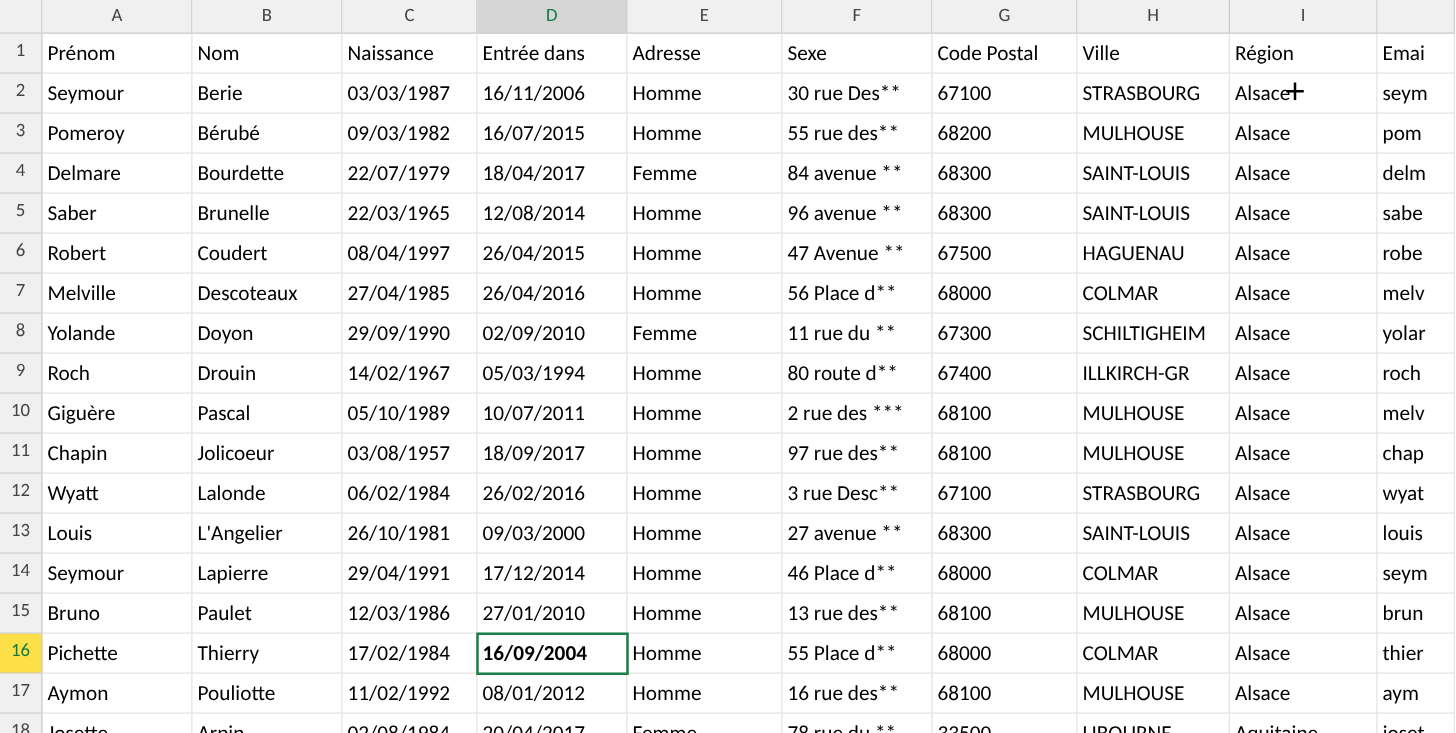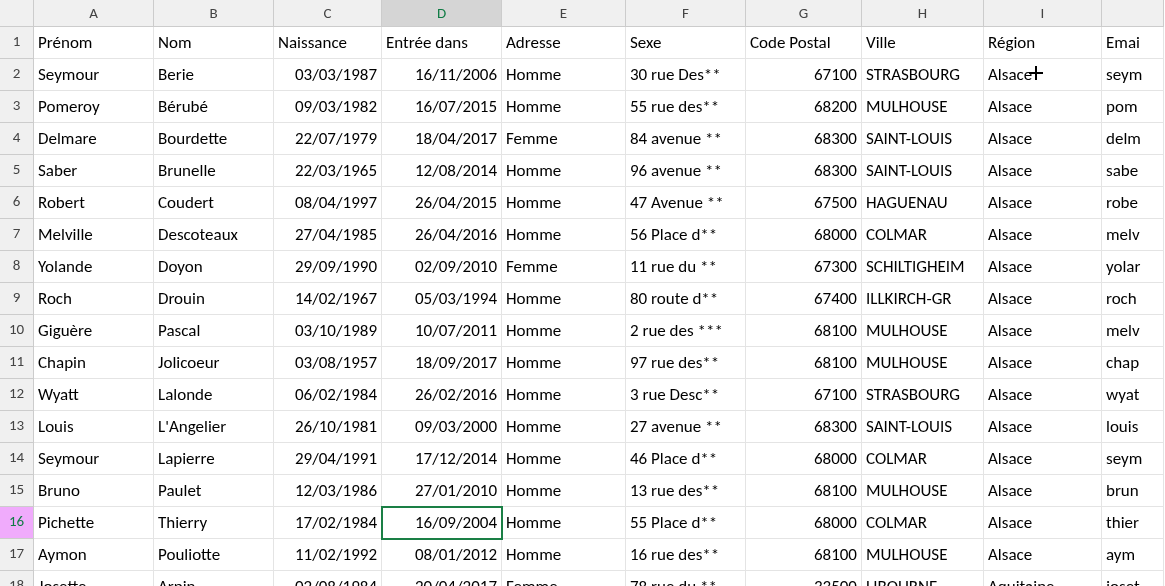--- a/index.html
+++ b/index.html
@@ -35,40 +35,41 @@
     background: #f0f0f0;
     border-right: 1px solid #ccc;
     border-bottom: 1px solid #ccc;
     text-align: center;
     font-size: 15px;
     color: #444;
     padding: 5px 0;
     position: relative;
   }
   .rowhdr.active {
-    background: #f0abfc;
+    background: #fde047;
     color: #0f7b44;
   }
   .hdr.active {
     background: #d5d5d5;
     color: #0f7b44;
   }
   .cell {
     border-right: 1px solid #e4e4e4;
     border-bottom: 1px solid #e4e4e4;
     padding: 5px 4px 5px 4px;
     white-space: nowrap;
     overflow: hidden;
     position: relative;
   }
-  .cell.num { text-align: right; padding-right: 4px; }
+  .cell.num { text-align: left; padding-right: 4px; }
   .cell.selected {
     outline: 2px solid #1a7f45;
     outline-offset: -1px;
     z-index: 2;
+    font-weight: bold;
   }
   .cursor-plus {
     position: absolute;
     width: 16px;
     height: 16px;
     pointer-events: none;
     z-index: 10;
   }
   .cursor-plus::before, .cursor-plus::after {
     content: '';
@@ -188,21 +189,21 @@
     <div class="cell num">05/03/1994</div>
     <div class="cell">Homme</div>
     <div class="cell">80 route d**</div>
     <div class="cell num">67400</div>
     <div class="cell">ILLKIRCH-GR</div>
     <div class="cell">Alsace</div>
     <div class="cell">roch</div>
     <div class="rowhdr">10</div>
     <div class="cell">Giguère</div>
     <div class="cell">Pascal</div>
-    <div class="cell num">03/10/1989</div>
+    <div class="cell num">05/10/1989</div>
     <div class="cell num">10/07/2011</div>
     <div class="cell">Homme</div>
     <div class="cell">2 rue des ***</div>
     <div class="cell num">68100</div>
     <div class="cell">MULHOUSE</div>
     <div class="cell">Alsace</div>
     <div class="cell">melv</div>
     <div class="rowhdr">11</div>
     <div class="cell">Chapin</div>
     <div class="cell">Jolicoeur</div>

